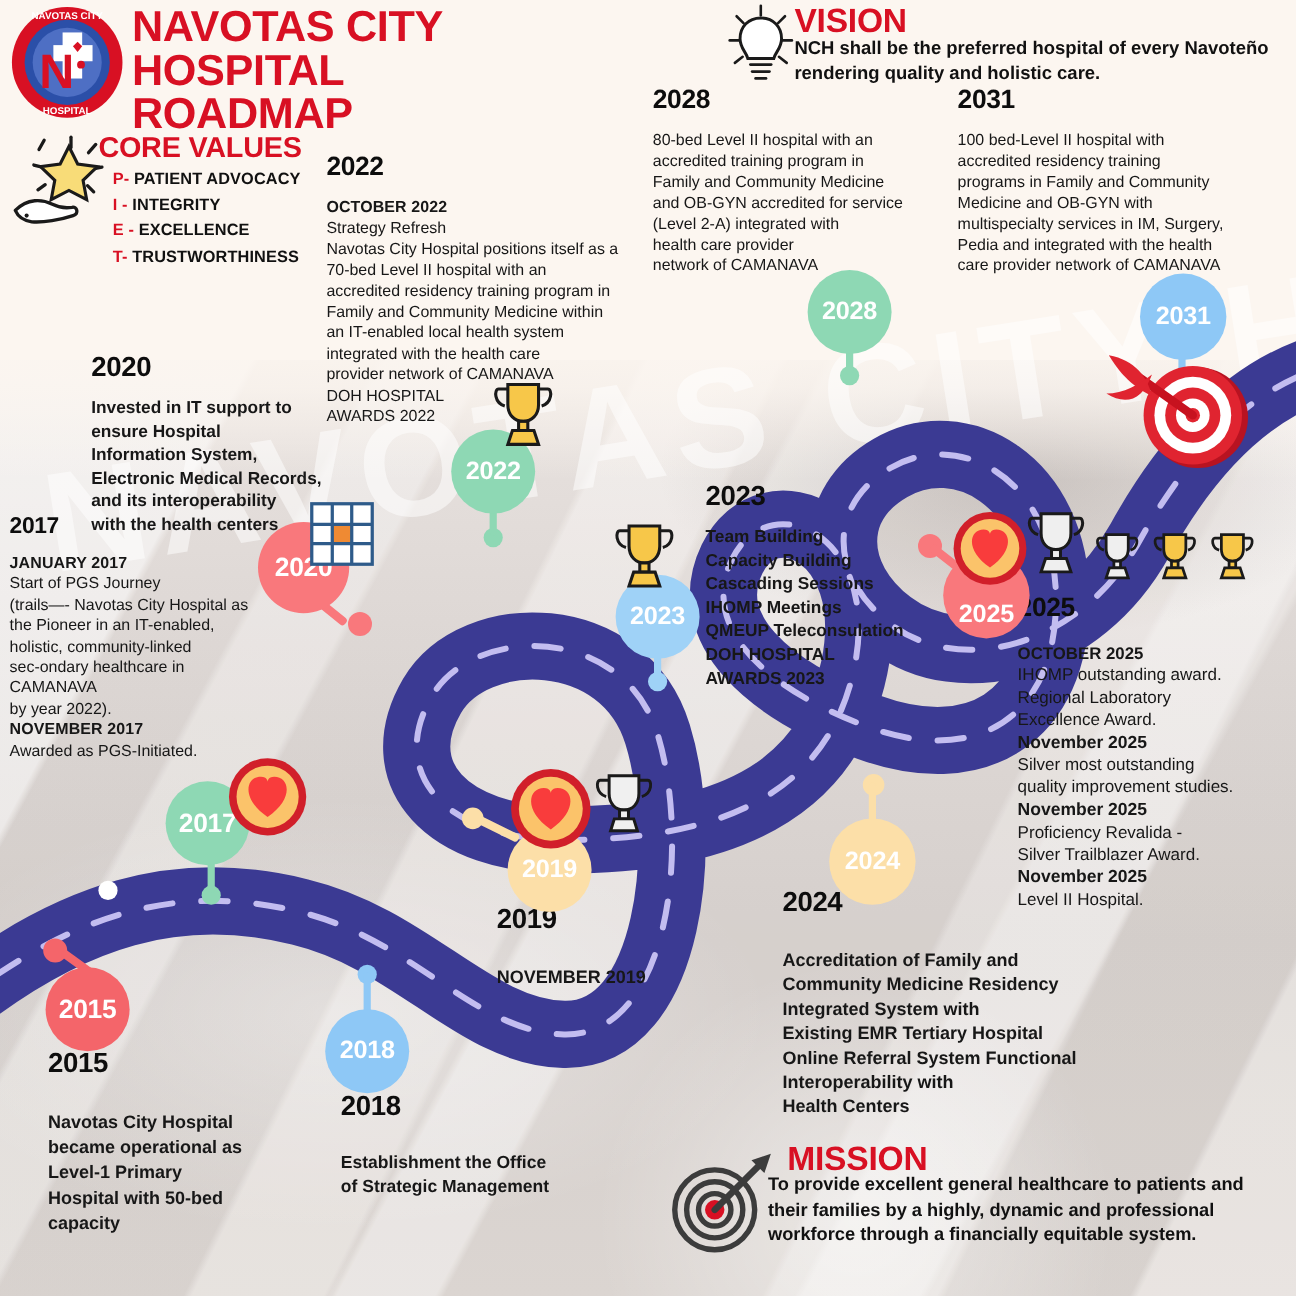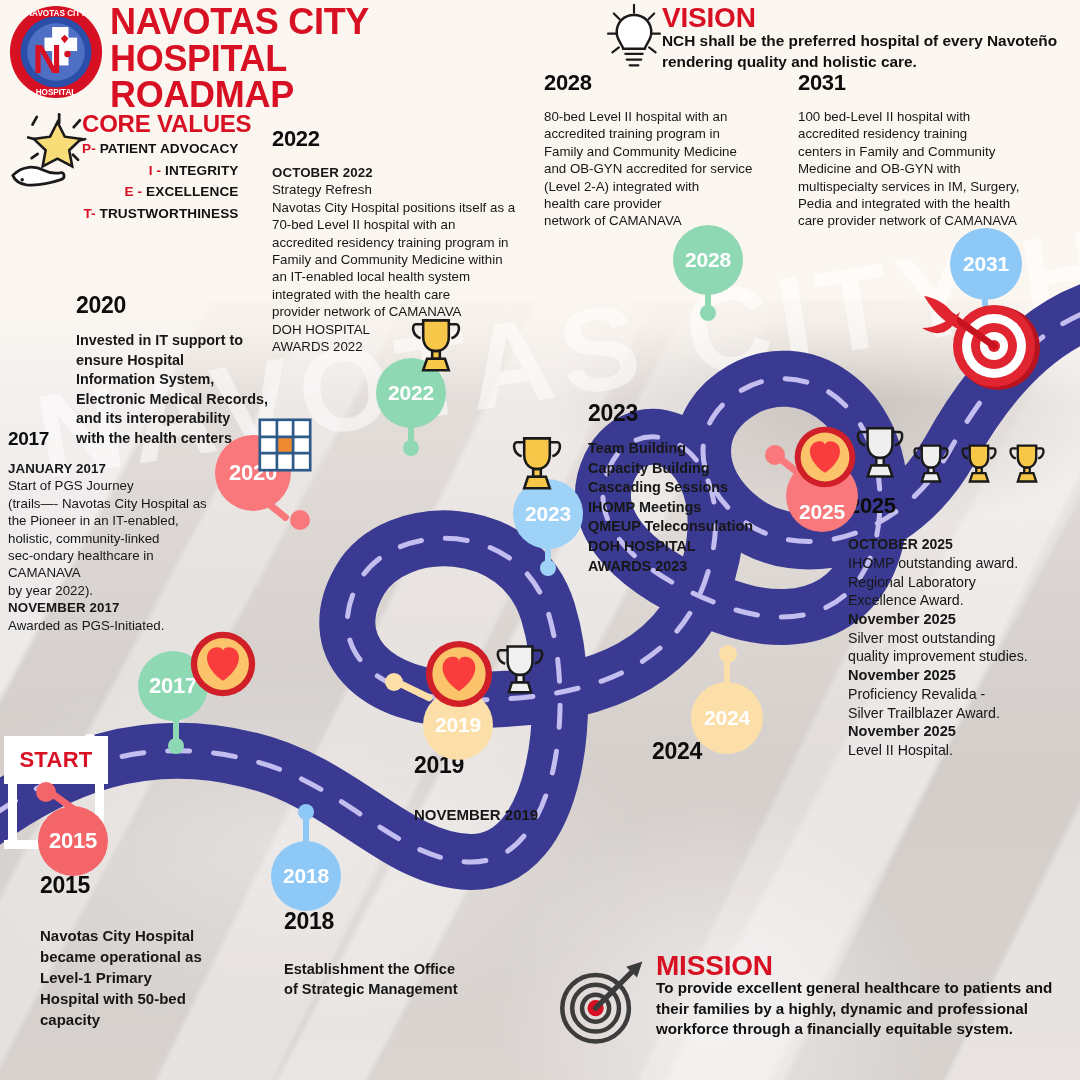--- a/index.html
+++ b/index.html
@@ -49,35 +49,35 @@
     position:absolute;left:110px;top:4px;width:430px;
     color:#d81023;font-weight:800;font-size:36px;line-height:1.02;
     letter-spacing:-.3px;text-transform:uppercase;
   }
   .title div{white-space:nowrap;}
 
   
   .cv-wrap{position:absolute;left:8px;top:108px;width:270px;}
   .cv-icon{position:absolute;left:2px;top:2px;width:88px;height:86px;}
   .cv-title{position:absolute;left:74px;top:2px;color:#d81023;font-weight:800;font-size:24px;letter-spacing:-.2px;}
-  .cv-list{position:absolute;left:74px;top:30px;text-align:right;}
+  .cv-list{position:absolute;left:86px;top:30px;}
   .cv-item{font-size:13.6px;font-weight:800;color:#111;letter-spacing:.1px;line-height:21.5px;white-space:nowrap;}
   .cv-item b{color:#d81023;}
 
   
   .vision-wrap{position:absolute;left:598px;top:2px;width:482px;}
   .vision-bulb{position:absolute;left:0px;top:0px;width:72px;height:72px;}
   .vision-title{position:absolute;left:64px;top:0px;color:#d81023;font-weight:800;font-size:28px;letter-spacing:-.2px;}
   .vision-text{position:absolute;left:64px;top:28px;width:415px;font-size:15.4px;font-weight:700;color:#111;line-height:21px;}
 
   
   .mission-wrap{position:absolute;left:556px;top:950px;width:520px;}
   .mission-icon{position:absolute;left:0;top:6px;width:90px;height:90px;}
   .mission-title{position:absolute;left:100px;top:0px;color:#d81023;font-weight:800;font-size:28px;letter-spacing:-.2px;}
-  .mission-text{position:absolute;left:100px;top:28px;width:420px;font-size:15.2px;font-weight:700;color:#111;line-height:20.5px;}
+  .mission-text{position:absolute;left:84px;top:28px;width:420px;font-size:15.2px;font-weight:700;color:#111;line-height:20.5px;}
 
   
   .blk{position:absolute;}
   .blk .yr{font-weight:800;font-size:22px;color:#0d0d0d;letter-spacing:-.3px;margin-bottom:12px;}
   .blk .yr.sm{font-size:19px;}
   .blk p{margin:0;font-size:13.3px;line-height:17.4px;color:#171717;font-weight:500;}
   .blk p.b{font-weight:800;}
   .blk p.gap{margin-top:0;}
   .blk p.cap{font-weight:800;letter-spacing:.1px;}
   .blk.big p{font-size:14.4px;line-height:19.6px;font-weight:700;}
@@ -236,21 +236,21 @@
 and OB-GYN accredited for service
 (Level 2-A) integrated with
 health care provider
 network of CAMANAVA</p>
   </div>
 
   <div class="blk" style="left:798px;top:70px;width:272px;">
     <div class="yr">2031</div>
     <p style="white-space:pre-line">100 bed-Level II hospital with
 accredited residency training
-centers in Family and Community
+programs in Family and Community
 Medicine and OB-GYN with
 multispecialty services in IM, Surgery,
 Pedia and integrated with the health
 care provider network of CAMANAVA</p>
   </div>
 
   <div class="blk big" style="left:76px;top:292px;width:262px;">
     <div class="yr">2020</div>
     <p style="white-space:pre-line">Invested in IT support to
 ensure Hospital
@@ -296,20 +296,27 @@
 quality improvement studies.</p>
     <p class="b" style="font-size:14.6px;line-height:19px;">November 2025</p>
     <p style="white-space:pre-line;font-size:14.2px;line-height:18.6px;">Proficiency Revalida -
 Silver Trailblazer Award.</p>
     <p class="b" style="font-size:14.6px;line-height:19px;">November 2025</p>
     <p style="white-space:pre-line;font-size:14.2px;line-height:18.6px;">Level II Hospital.</p>
   </div>
 
   <div class="blk big" style="left:652px;top:738px;width:300px;">
     <div class="yr" style="margin-bottom:26px;">2024</div>
+    <p style="white-space:pre-line;font-size:15px;line-height:20.4px;">Accreditation of Family and
+Community Medicine Residency
+Integrated System with
+Existing EMR Tertiary Hospital
+Online Referral System Functional
+Interoperability with
+Health Centers</p>
   </div>
 
   <div class="blk big" style="left:414px;top:752px;width:260px;">
     <div class="yr" style="margin-bottom:26px;">2019</div>
     <p class="b" style="font-size:15px;line-height:20.4px;">NOVEMBER 2019</p>
   </div>
 
   <div class="blk big" style="left:40px;top:872px;width:240px;">
     <div class="yr" style="margin-bottom:26px;">2015</div>
     <p style="white-space:pre-line;font-size:15px;line-height:21px;">Navotas City Hospital
@@ -318,26 +325,20 @@
 Hospital with 50-bed
 capacity</p>
   </div>
 
   <div class="blk big" style="left:284px;top:908px;width:250px;">
     <div class="yr" style="margin-bottom:24px;">2018</div>
     <p style="white-space:pre-line;font-size:14.6px;line-height:20px;">Establishment the Office
 of Strategic Management</p>
   </div>
 
-  <div class="start-sign" style="left:4px;top:736px;width:116px;height:118px;">
-    <div class="panel">START</div>
-    <div class="post" style="left:4px;"></div>
-    <div class="post" style="left:91px;"></div>
-    <div class="bar"></div>
-  </div>
 
   <div class="dot" style="left:36px;top:782px;width:20px;height:20px;background:#f4656a;"></div>
   <div class="stem" style="left:52px;top:790px;width:42px;height:7px;background:#f4656a;transform:rotate(36deg);transform-origin:0 50%;"></div>
   <div class="node" style="left:38px;top:806px;width:70px;height:70px;background:#f4656a;font-size:22px;">
       <span>2015</span>
     </div>
 
   <div class="dot" style="left:82px;top:734px;width:16px;height:16px;background:#ffffff;"></div>
   <div class="dot" style="left:168px;top:738px;width:16px;height:16px;background:#8ed8b4;"></div>
   <div class="stem" style="left:173px;top:700px;width:6px;height:44px;background:#8ed8b4;"></div>

